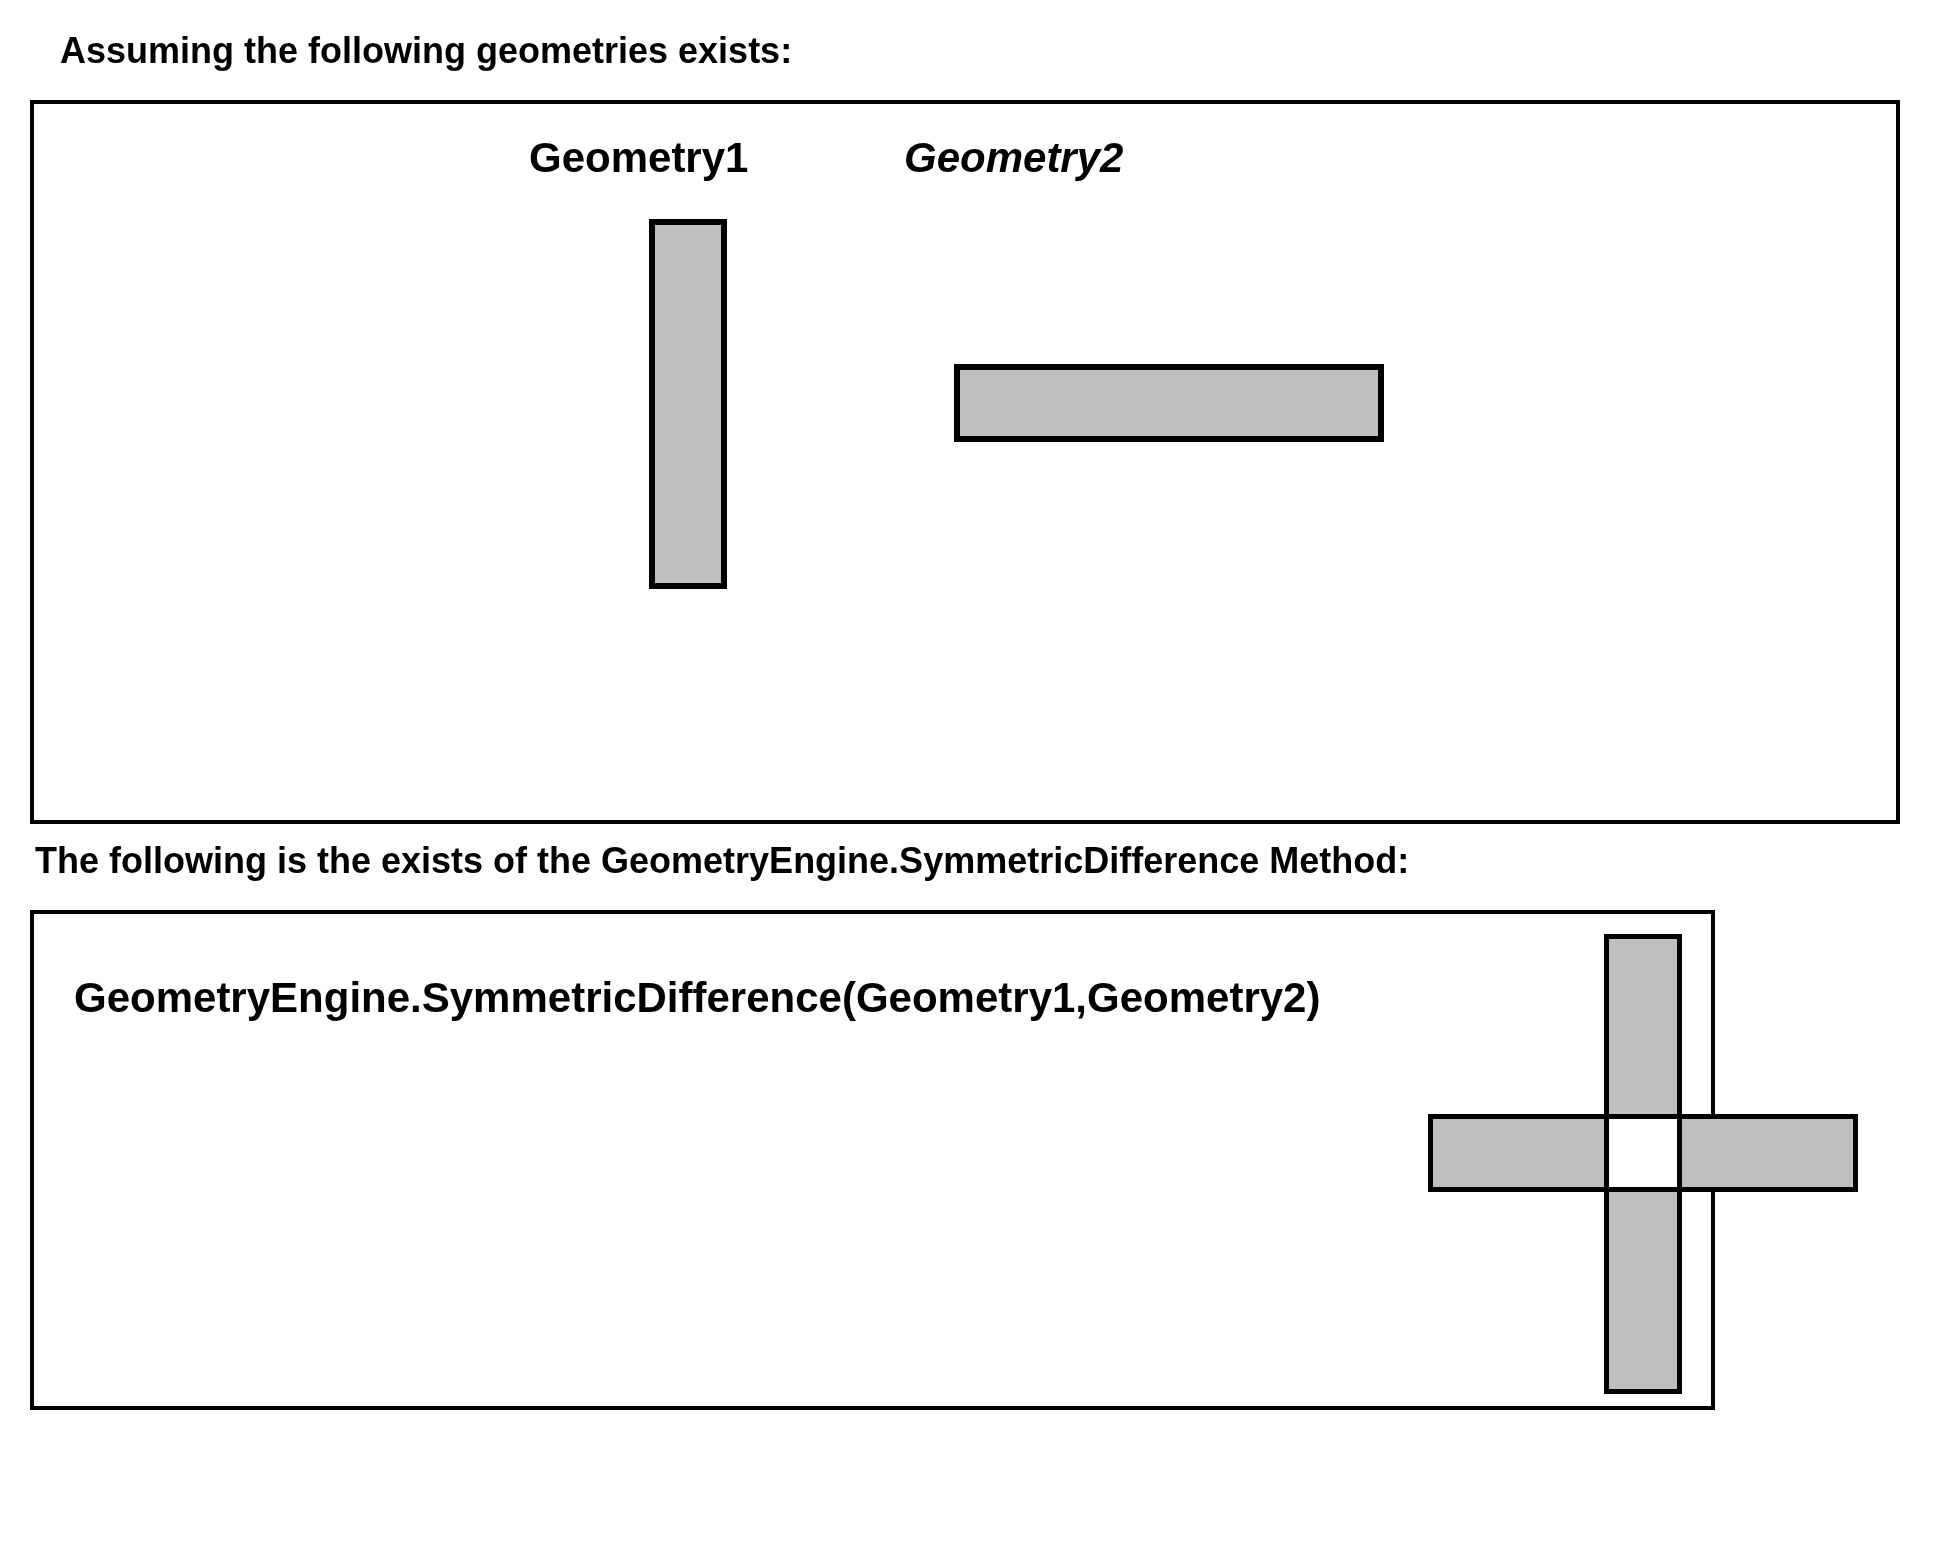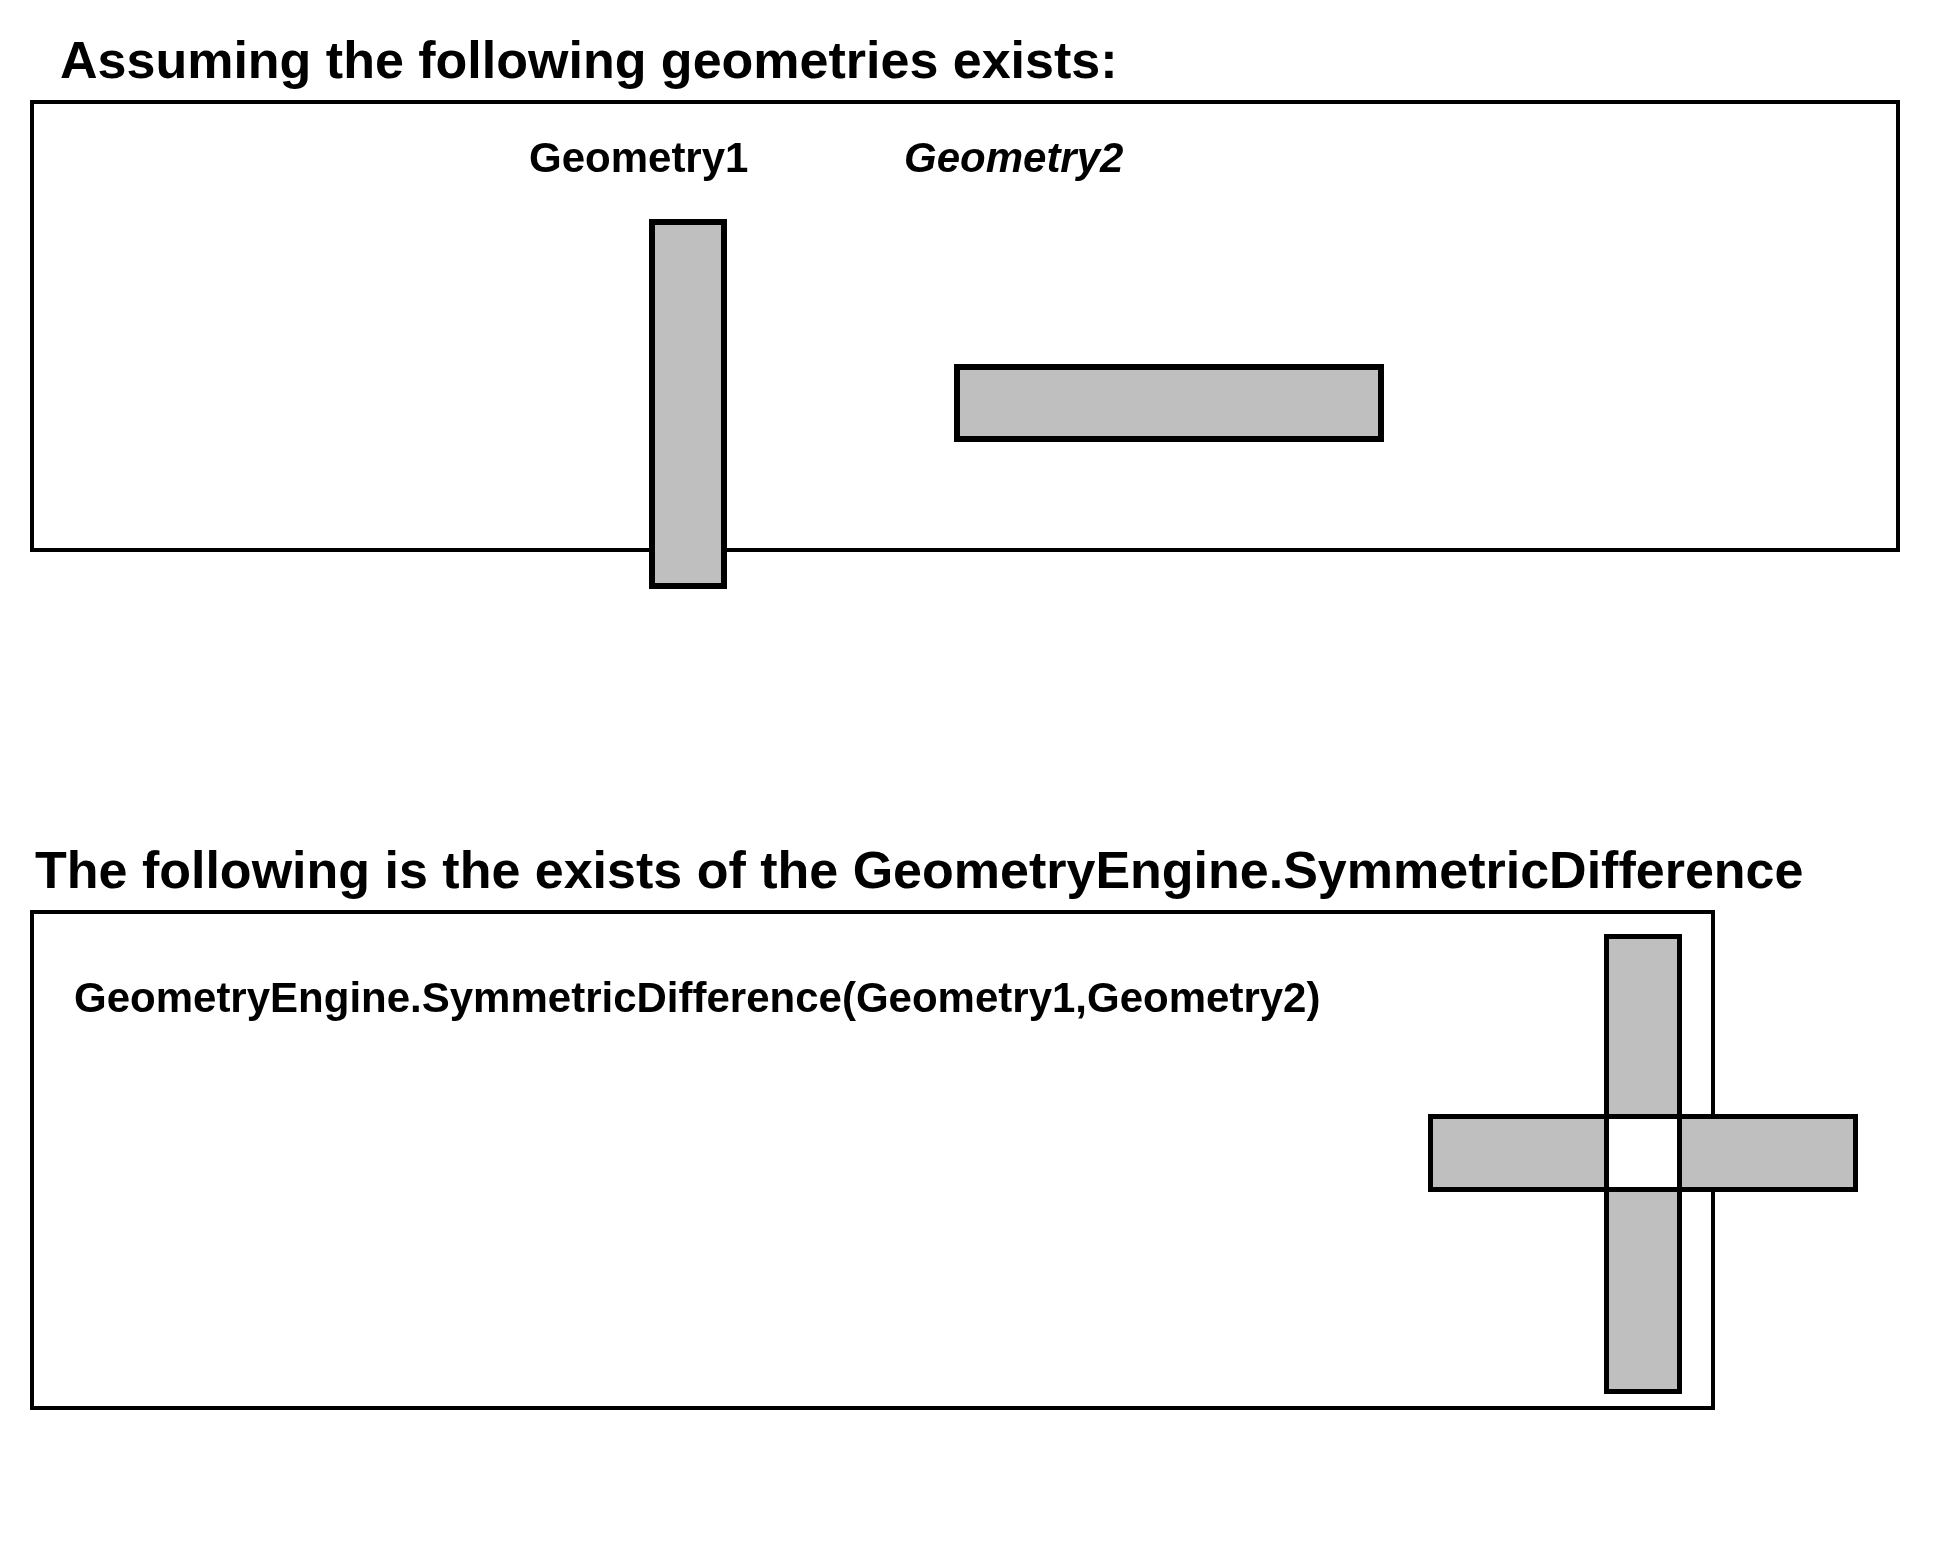--- a/index.html
+++ b/index.html
@@ -7,21 +7,21 @@
     background: #ffffff;
     font-family: Arial, Helvetica, sans-serif;
     width: 1936px;
     height: 1542px;
     position: relative;
   }
   .heading {
     position: absolute;
     font-weight: bold;
     color: #000;
-    font-size: 52px;
+    font-size: 36px;
   }
   .panel {
     position: absolute;
     border: 4px solid #000;
     background: #fff;
   }
   .label {
     position: absolute;
     font-weight: bold;
     color: #000;
@@ -44,21 +44,21 @@
   .white-center {
     position: absolute;
     background: #fff;
   }
 </style>
 </head>
 <body>
 
 <div class="heading" style="left:60px; top:30px;">Assuming the following geometries exists:</div>
 
-<div class="panel" style="left:30px; top:100px; width:1870px; height:452px;">
+<div class="panel" style="left:30px; top:100px; width:1870px; height:724px;">
 
   <div class="label" style="left:495px; top:30px;">Geometry1</div>
 
   <div class="label" style="left:870px; top:30px;font-style:italic;">Geometry2</div>
 
   <div class="shape-rect" style="left:615px; top:115px; width:78px; height:370px;"></div>
 
   <div class="shape-rect" style="left:920px; top:260px; width:430px; height:78px;"></div>
 </div>
 

